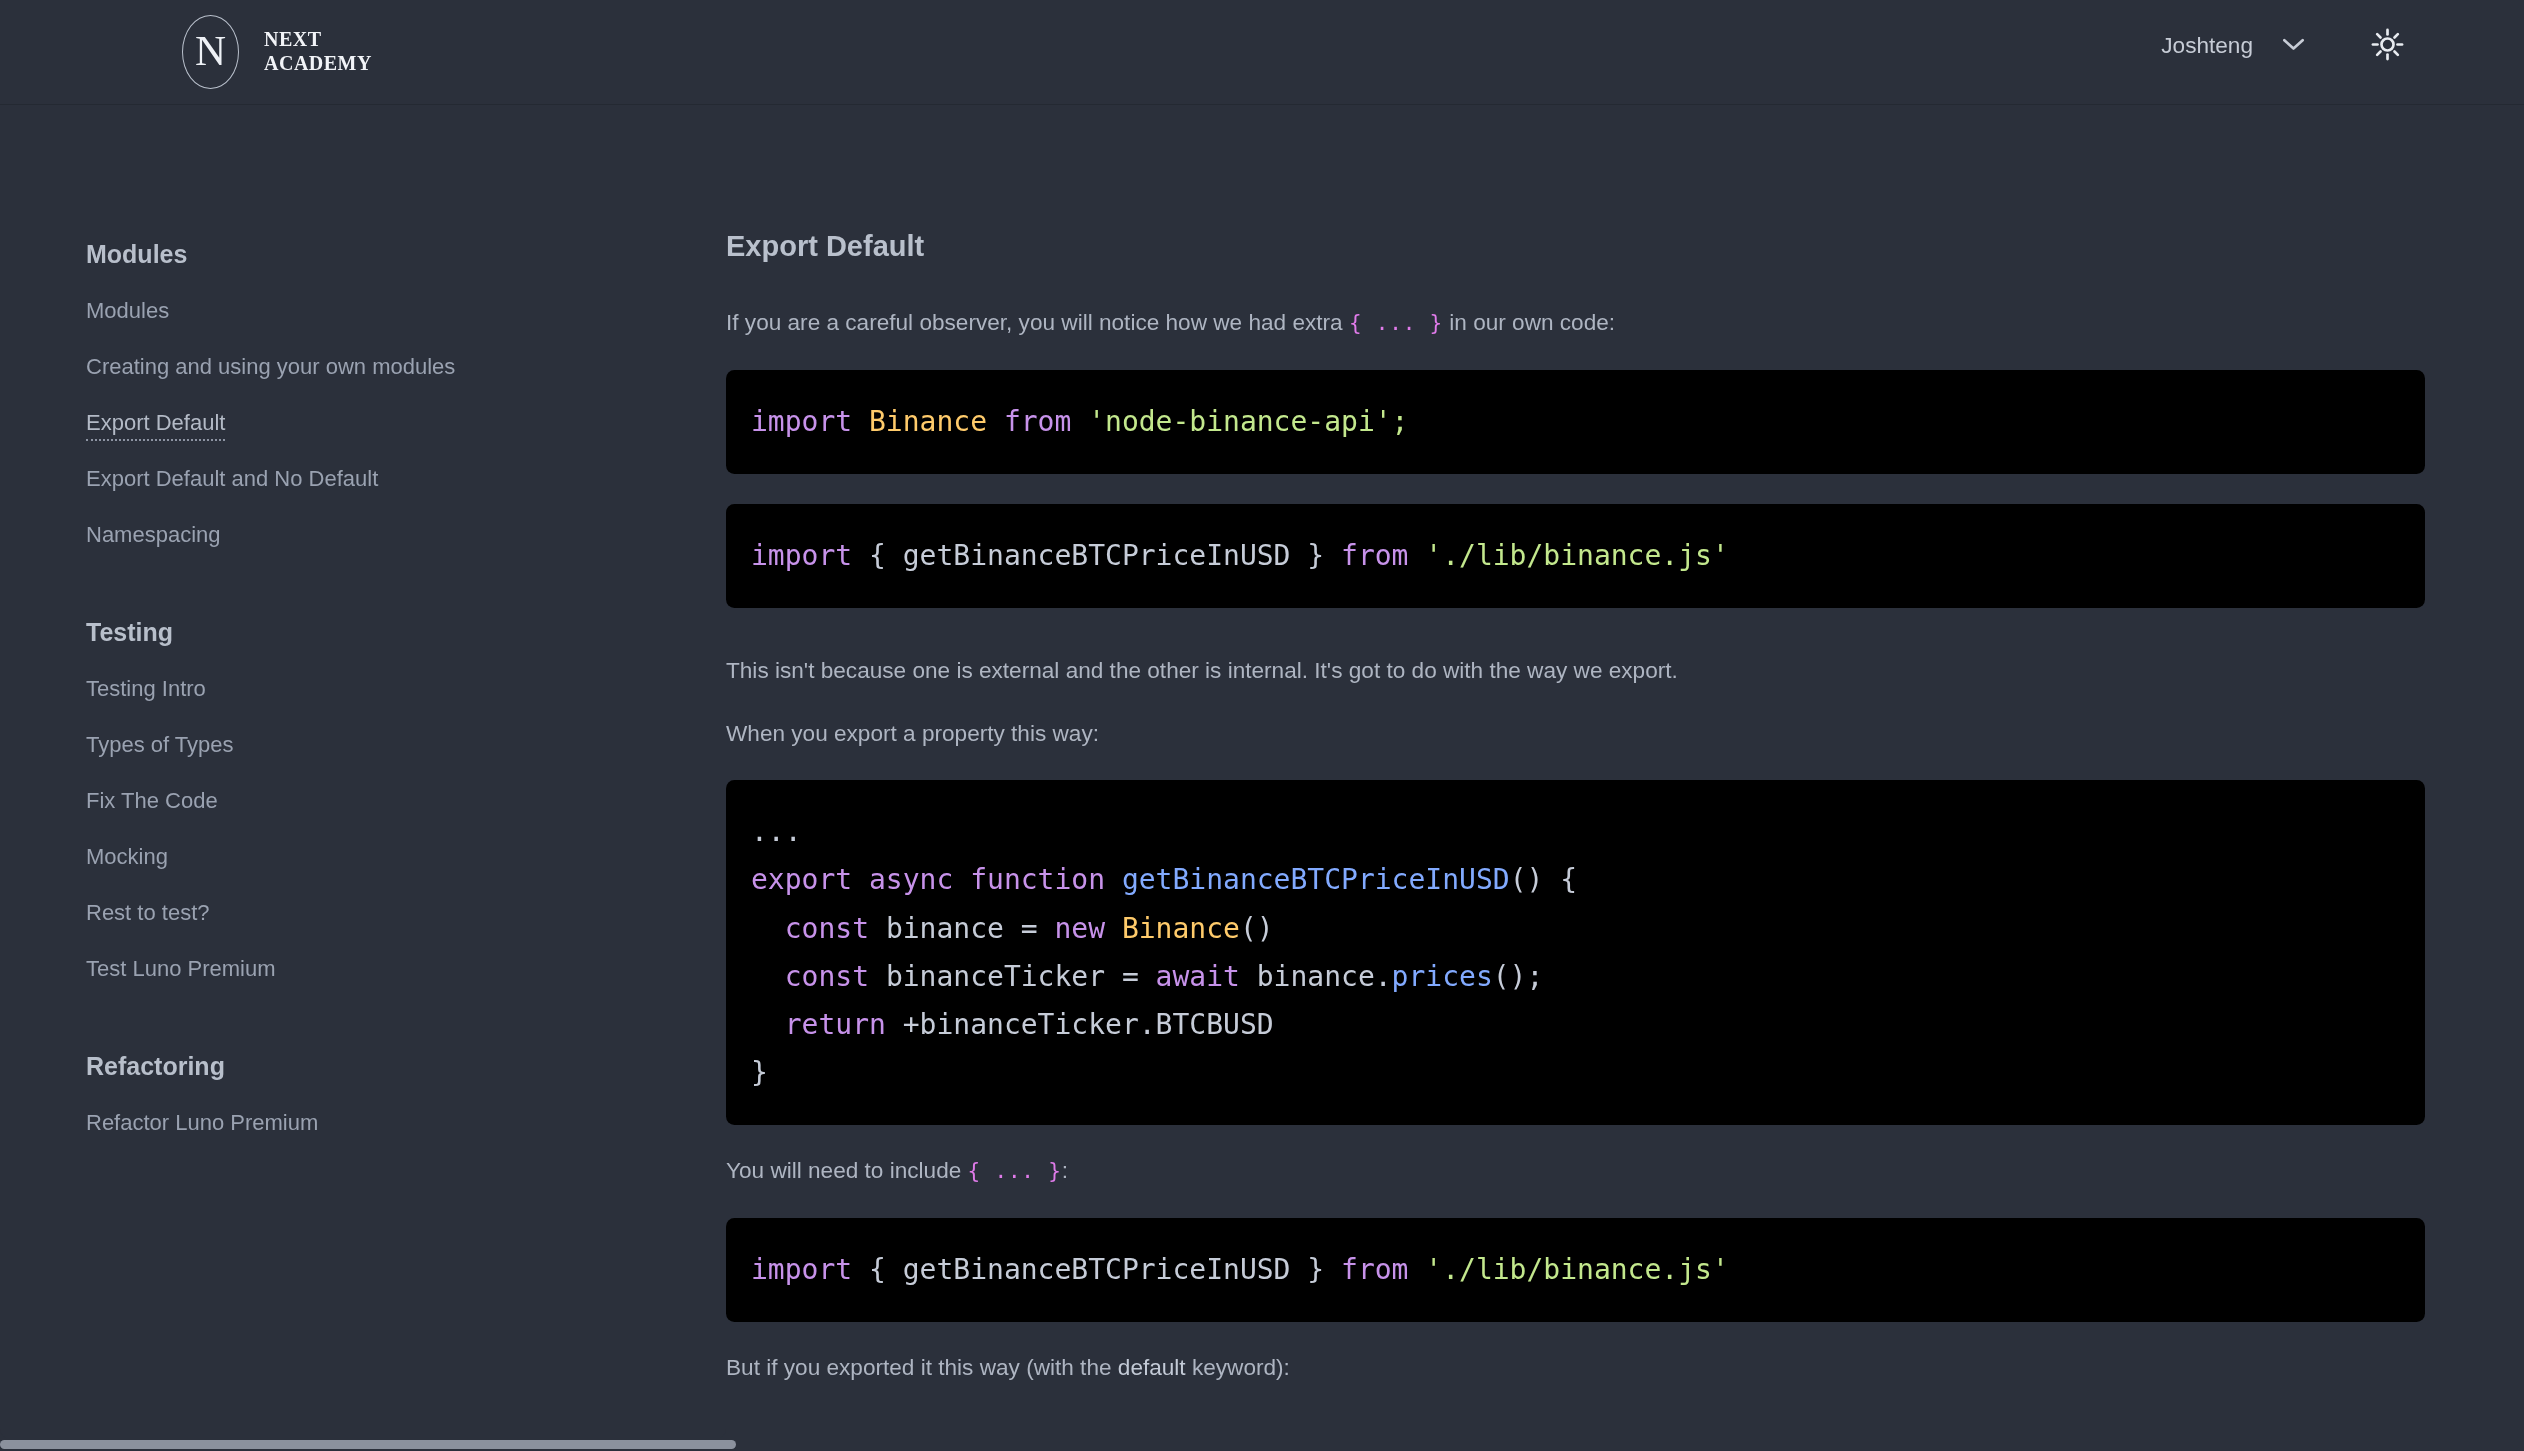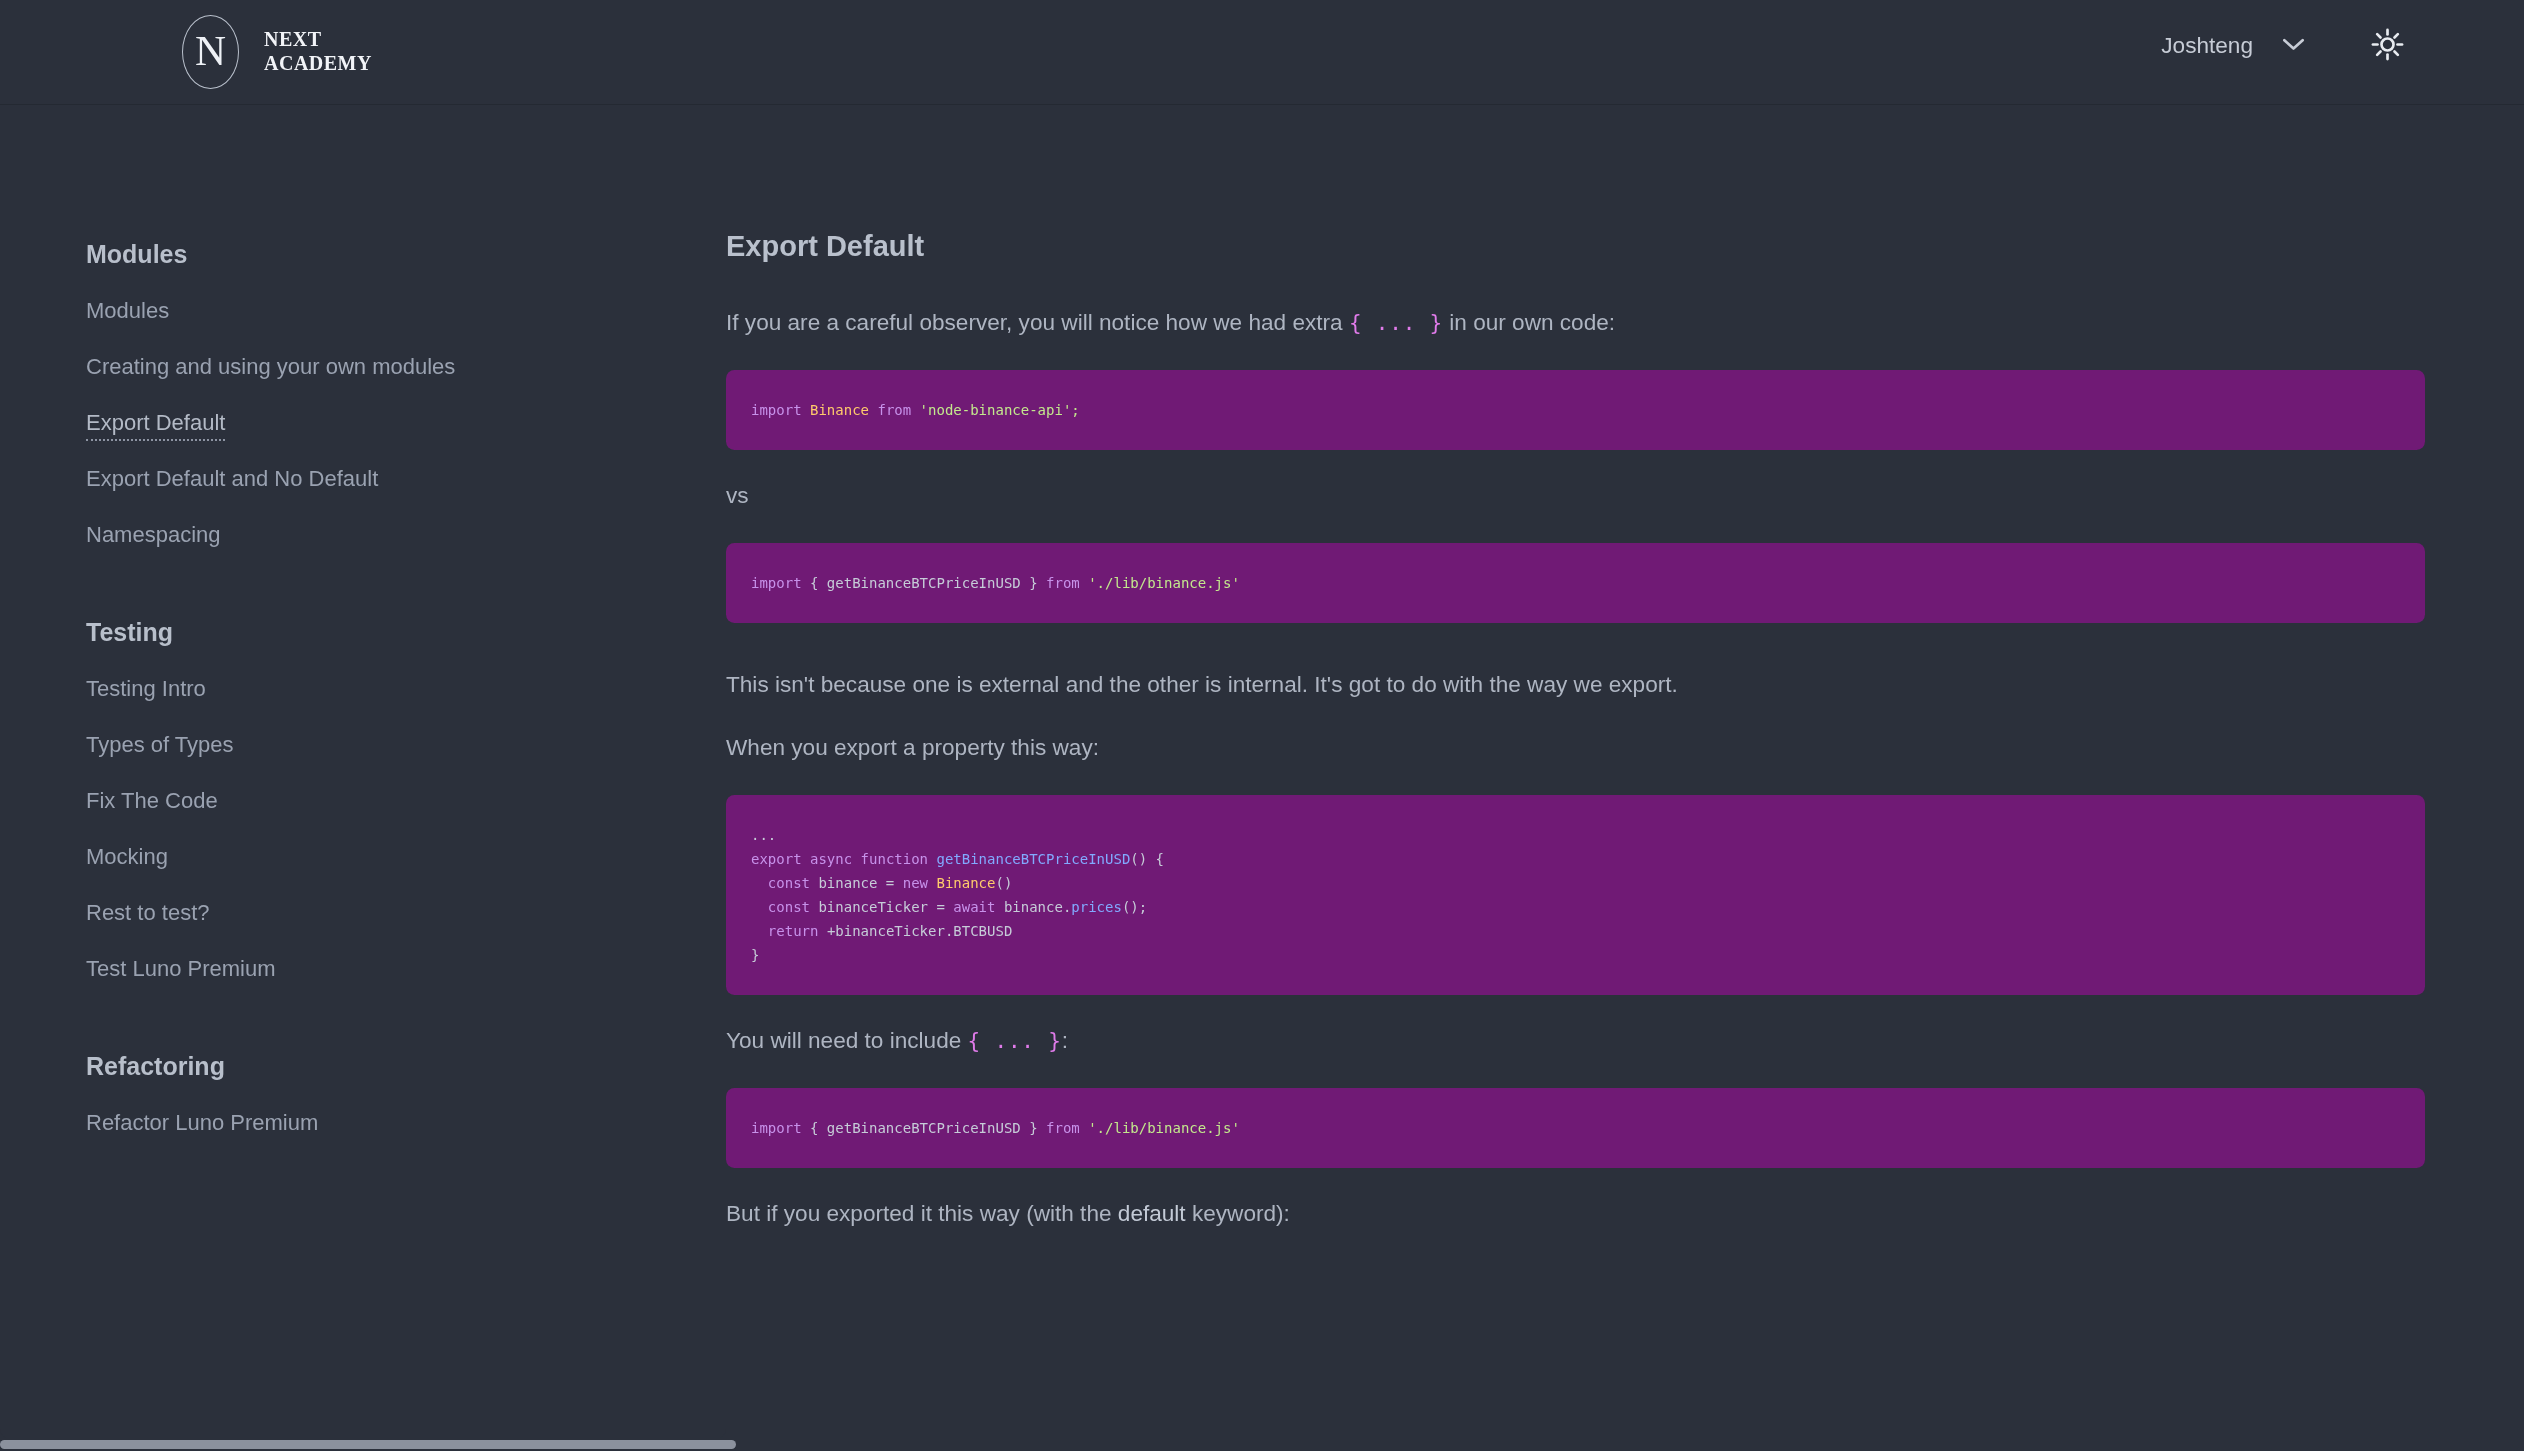--- a/index.html
+++ b/index.html
@@ -135,26 +135,26 @@
     margin: 0 0 30px 0;
   }
   .para b { color: #c3cad6; font-weight: 400; }
   .icode {
     font-family: "DejaVu Sans Mono", monospace;
     color: #e07bea;
     font-size: 21px;
     letter-spacing: 0.8px;
   }
   .codeblock {
-    background: #701a75;
+    background: #000000;
     border-radius: 8.4px;
     padding: 28px 25px;
     margin: 0 0 30px 0;
     font-family: "DejaVu Sans Mono", monospace;
-    font-size: 14px;
+    font-size: 28px;
     line-height: 1.72;
     white-space: pre;
     color: #c6ccd8;
     overflow: hidden;
   }
   .codeblock .ln { display: block; }
   .kw  { color: #c792ea; }
   .cls { color: #ffcb6b; }
   .str { color: #c3e88d; }
   .fn  { color: #82aaff; }
@@ -263,21 +263,20 @@
     <div class="sidebar-card-edge"></div>
   </nav>
 
   <main class="content">
     <h1 class="page-title">Export Default</h1>
 
     <p class="para"><span>If you are a careful observer, you will notice how we had extra </span><span class="icode">{ ... }</span><span> in our own code:</span></p>
 
     <pre class="codeblock" id="code1"><span class="kw">import </span><span class="cls">Binance </span><span class="kw">from </span><span class="str">'node-binance-api';</span></pre>
 
-    <p class="para">vs</p>
 
     <pre class="codeblock" id="code2"><span class="kw">import </span><span class="pl">{ getBinanceBTCPriceInUSD } </span><span class="kw">from </span><span class="str">'./lib/binance.js'</span></pre>
 
     <div class="gap-sm"></div>
 
     <p class="para">This isn't because one is external and the other is internal. It's got to do with the way we export.</p>
 
     <p class="para">When you export a property this way:</p>
 
     <pre class="codeblock" id="code3"><span class="ln"><span class="pl">...</span></span><span class="ln"><span class="kw">export </span><span class="kw">async </span><span class="kw">function </span><span class="fn">getBinanceBTCPriceInUSD</span><span class="pl">() {</span></span><span class="ln"><span class="pl">  </span><span class="kw">const </span><span class="pl">binance = </span><span class="kw">new </span><span class="cls">Binance</span><span class="pl">()</span></span><span class="ln"><span class="pl">  </span><span class="kw">const </span><span class="pl">binanceTicker = </span><span class="kw">await </span><span class="pl">binance.</span><span class="fn">prices</span><span class="pl">();</span></span><span class="ln"><span class="pl">  </span><span class="kw">return </span><span class="pl">+binanceTicker.BTCBUSD</span></span><span class="ln"><span class="pl">}</span></span></pre>

